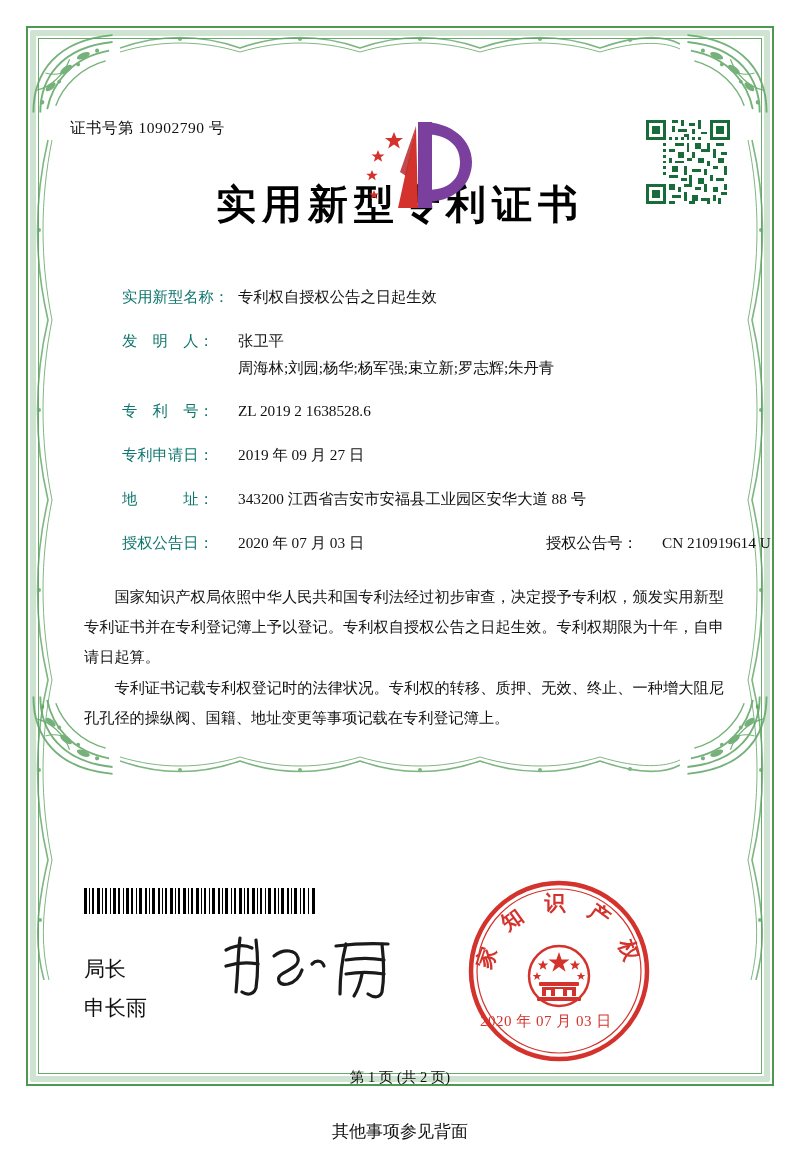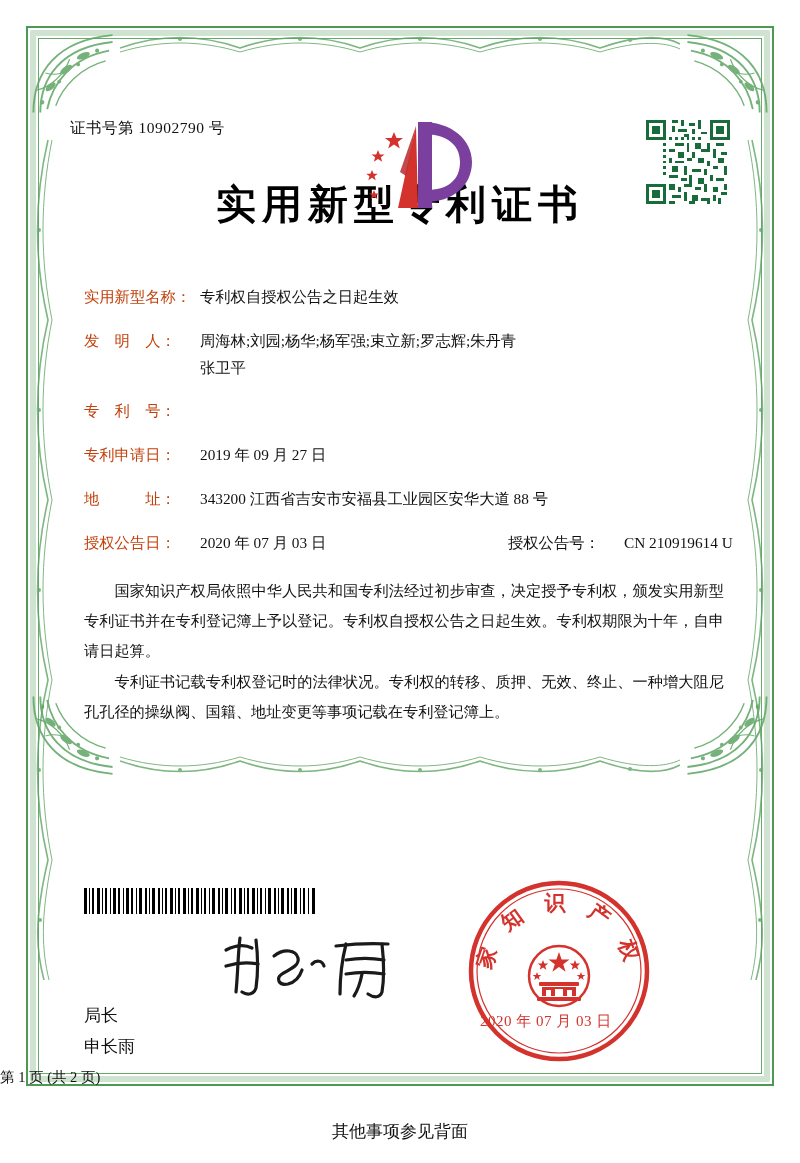--- a/index.html
+++ b/index.html
@@ -130,39 +130,40 @@
   .row {
     display: flex;
     align-items: flex-start;
     margin-bottom: 17px;
     padding-left: 14px;
   }
   .label {
     width: 116px;
     flex: 0 0 116px;
     white-space: pre;
-    color: #c2410c;
+    color: #0f766e;
+    margin-left: 38px;
   }
   .value {
     flex: 1 1 auto;
     color: #111;
   }
   .value .cont {
     display: block;
   }
   .row.two .value { flex: 0 0 auto; width: 280px; }
   .row.two .label2 {
     width: 116px;
     flex: 0 0 116px;
     white-space: pre;
     margin-left: 28px;
   }
 
   .paragraphs {
-    margin-top: 20px;
+    margin-top: 26px;
     font-size: 15.2px;
     line-height: 1.95;
     text-align: justify;
     padding-left: 14px;
     padding-right: 6px;
   }
   .paragraphs p {
     margin: 0 0 2px 0;
     text-indent: 2em;
   }
@@ -171,22 +172,22 @@
   .barcode {
     position: absolute;
     left: 84px;
     top: 888px;
     width: 232px;
     height: 26px;
   }
   .sign-block {
     position: absolute;
     left: 84px;
-    top: 1000px;
-    font-size: 17px;
+    top: 950px;
+    font-size: 21px;
     line-height: 1.85;
   }
   .signature {
     position: absolute;
     left: 212px;
     top: 930px;
     width: 210px;
     height: 72px;
   }
 
@@ -204,20 +205,21 @@
     font-size: 15px;
     color: #d4322c;
     letter-spacing: 0.5px;
   }
 
   .page-number {
     position: absolute;
     left: 0;
     top: 1068px;
     width: 800px;
+    text-align: center;
     font-size: 14.5px;
     color: #111;
   }
   .footer-note {
     position: absolute;
     left: 0;
     top: 1120px;
     width: 800px;
     text-align: center;
     font-size: 17px;
@@ -501,27 +503,28 @@
     <div class="fields">
 
       <div class="row">
         <div class="label">实用新型名称：</div>
         <div class="value">专利权自授权公告之日起生效</div>
       </div>
 
       <div class="row">
         <div class="label">发　明　人：</div>
         <div class="value">
+          <span class="cont">张卫平</span>
           <span class="cont">周海林;刘园;杨华;杨军强;束立新;罗志辉;朱丹青</span>
-          <span class="cont">张卫平</span>
         </div>
       </div>
 
       <div class="row">
         <div class="label">专　利　号：</div>
+        <div class="value">ZL 2019 2 1638528.6</div>
       </div>
 
       <div class="row">
         <div class="label">专利申请日：</div>
         <div class="value">2019 年 09 月 27 日</div>
       </div>
 
 
       <div class="row">
         <div class="label">地　　　址：</div>

